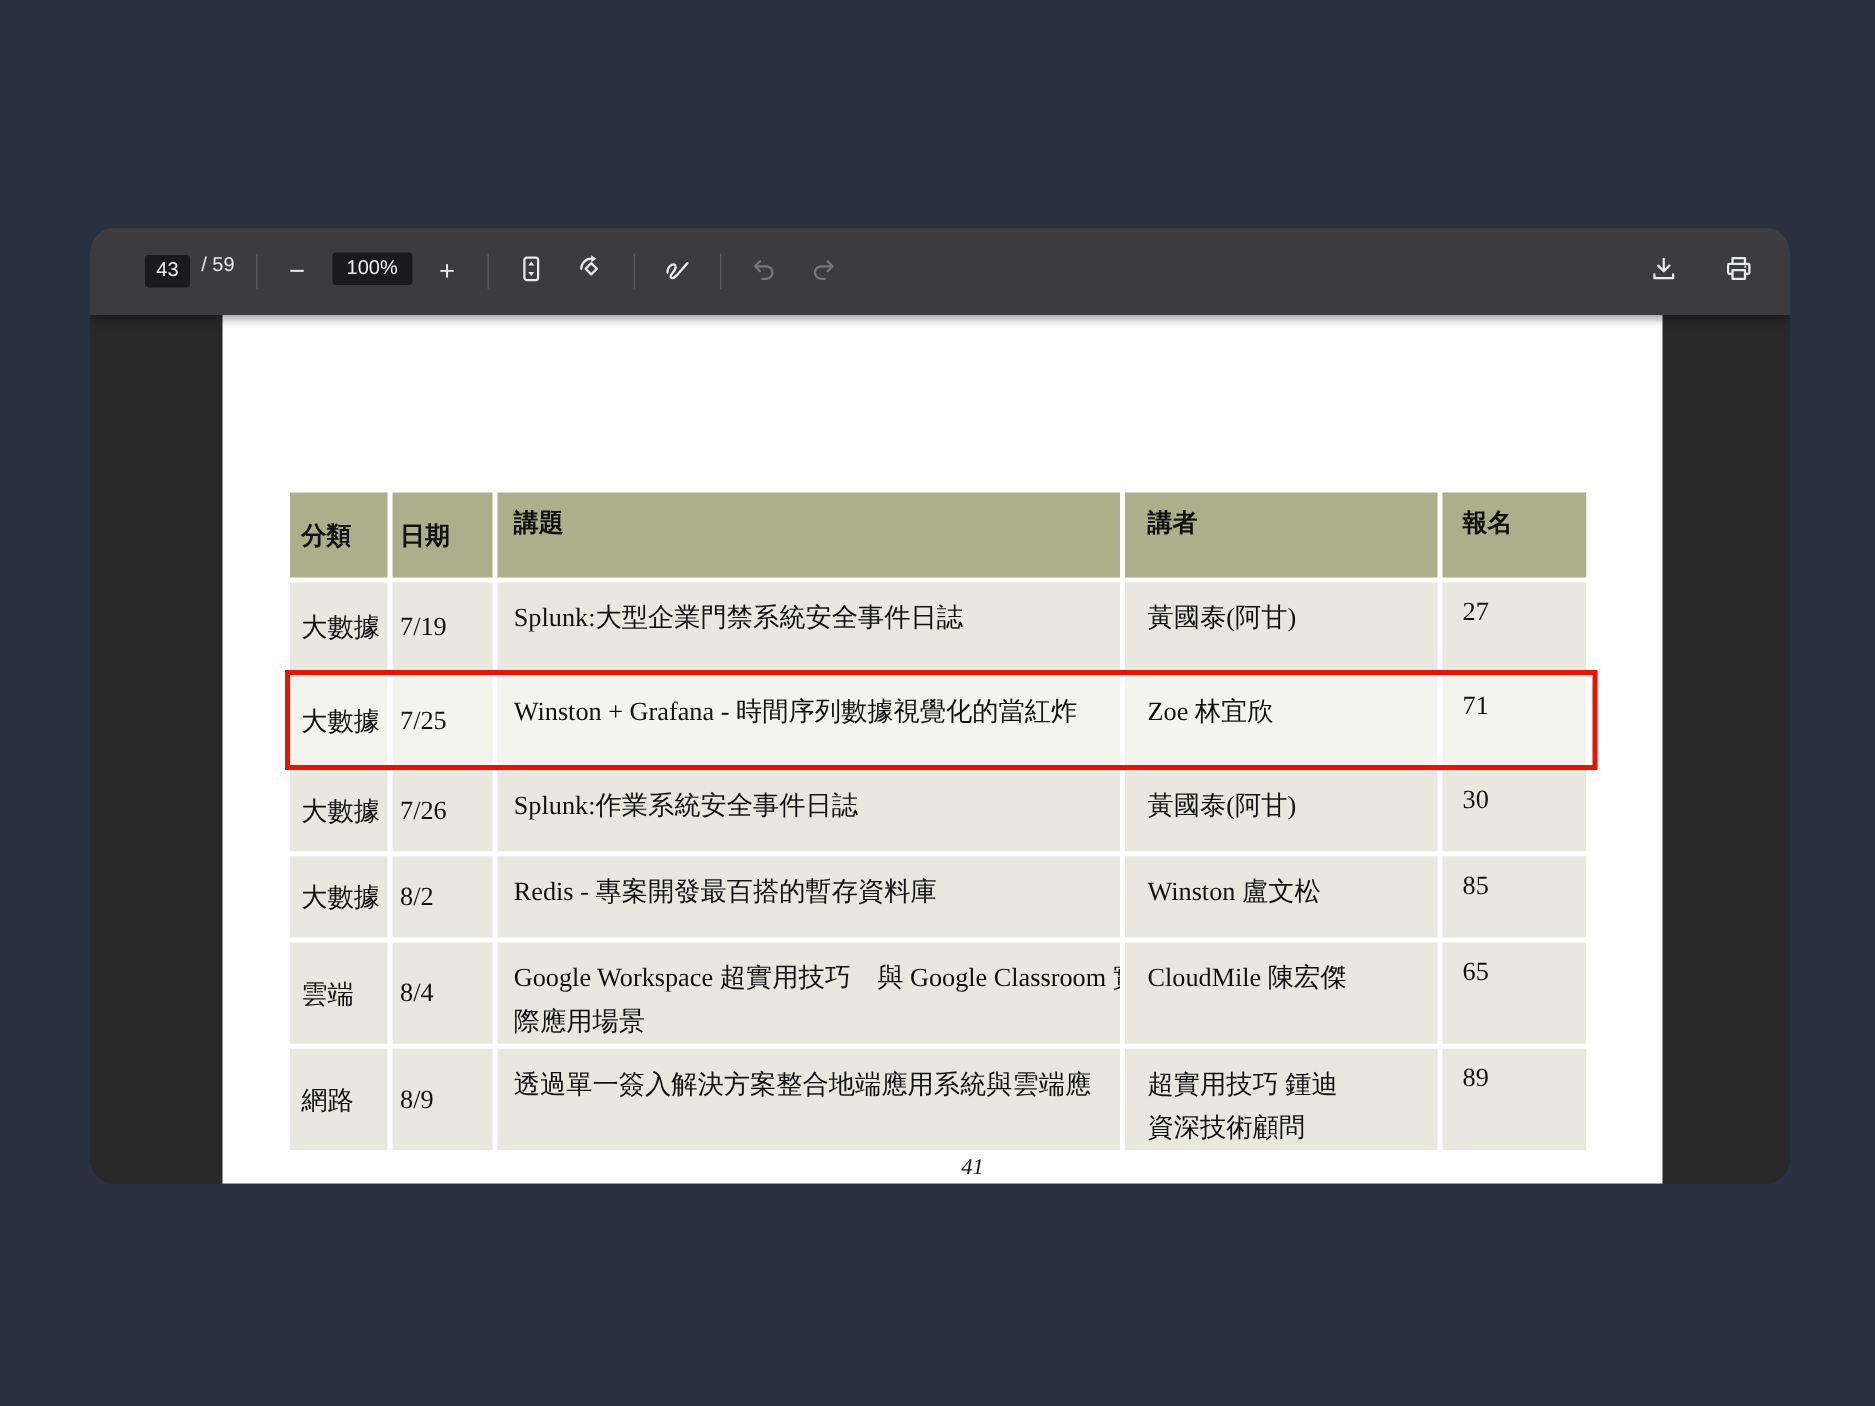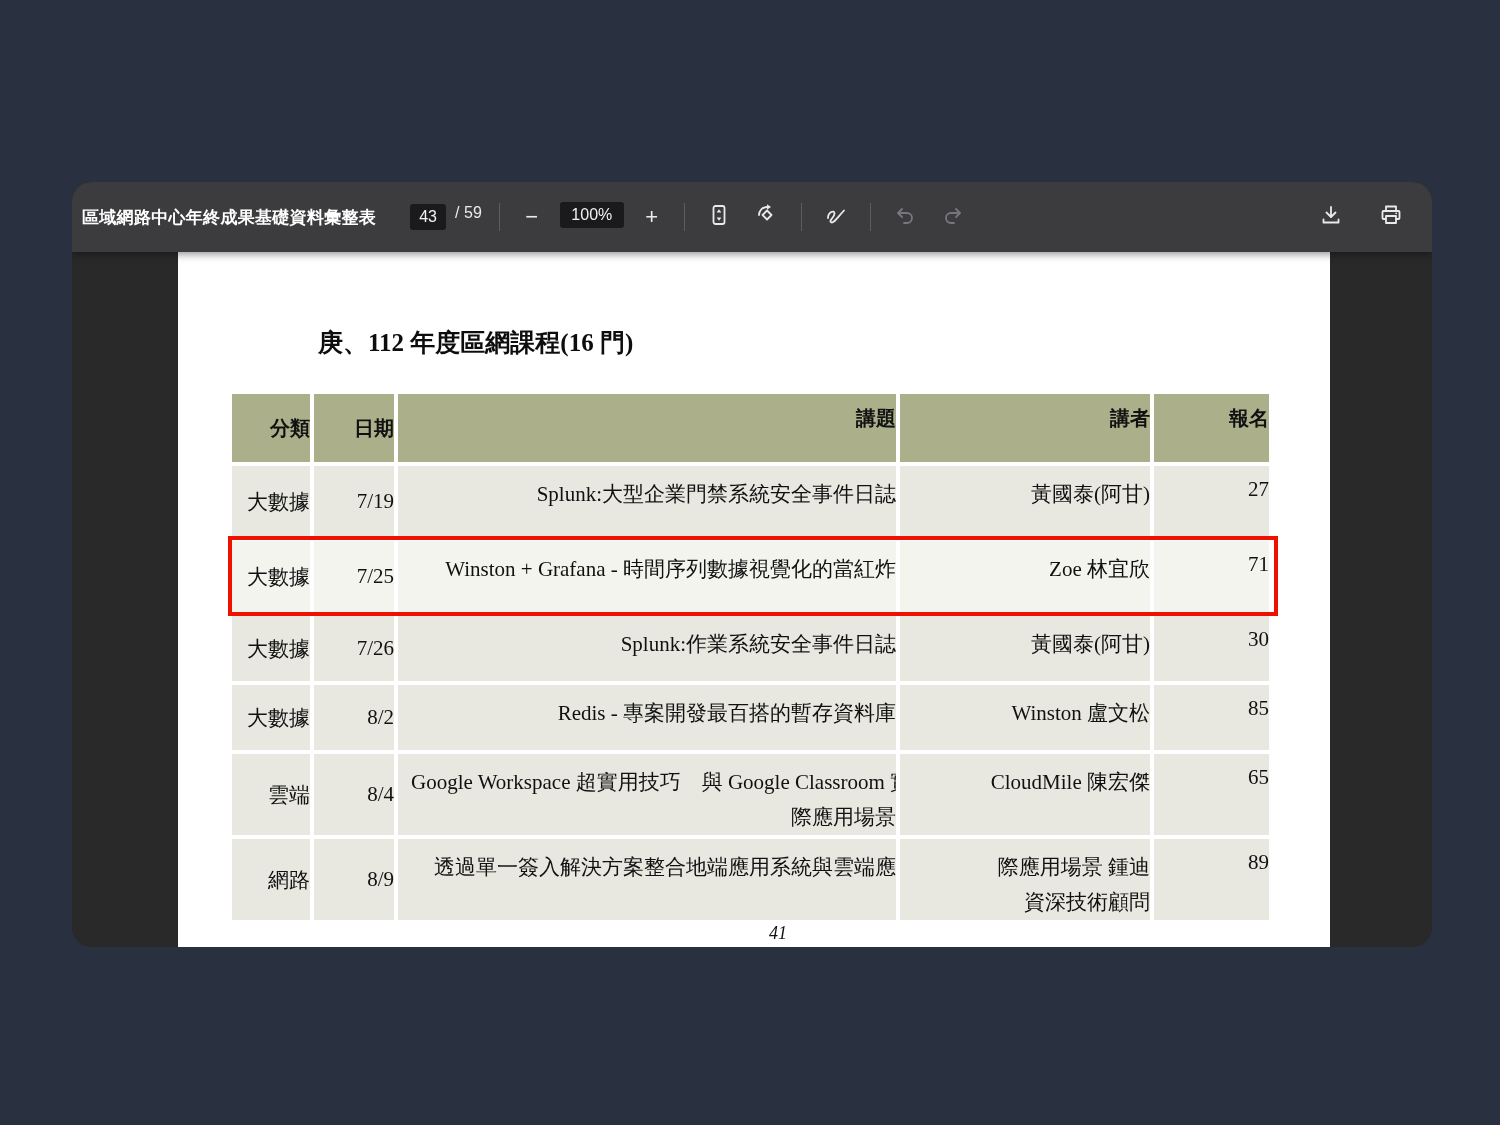--- a/index.html
+++ b/index.html
@@ -73,21 +73,21 @@
   }
 
   
   table.course {
     position:absolute; left:50px; top:138px;
     border-collapse:separate; border-spacing:4px;
     table-layout:fixed; width:1045px;
     font-family:"Liberation Serif","DejaVu Serif",serif;
     color:#111;
   }
-  td, th { background:#e8e8e0; font-size:21px; font-weight:400; text-align:right; overflow:hidden; }
+  td, th { background:#e8e8e0; font-size:21px; font-weight:400; text-align:left; overflow:hidden; }
   tr.header-row th { background:#abb08b; font-weight:700; font-size:20px; }
   th.mid, td.mid { vertical-align:middle; }
   th.topv, td.topv { vertical-align:top; padding-top:11px; }
   .c-cat  { padding-left:9px; }
   .c-date { padding-left:6px;margin-left:26px; }
   .c-topic{ padding-left:13px; }
   .c-spk  { padding-left:18px; }
   .c-cnt  { padding-left:16px;font-family:Liberation Serif, serif; }
   .cell-line { white-space:nowrap; overflow:hidden; line-height:35px; }
   tr.highlighted td { background:#f4f4ef; }
@@ -105,21 +105,20 @@
     font-family:"Liberation Serif","DejaVu Serif",serif;
     font-size:18px; color:#111;font-style:italic;
   }
 </style>
 </head>
 <body>
 
 <div class="window">
 
   <div class="toolbar">
-    <span class="doc-title">區域網路中心年終成果基礎資料彙整表</span>
 
     <div class="tb-group page-group">
       <div class="num-box">43</div>
       <span class="page-count">/ 59</span>
     </div>
 
     <div class="sep"></div>
 
     <div class="tb-group zoom-group">
       <div class="glyph-btn">−</div>
@@ -188,21 +187,20 @@
           <rect x="7" y="13" width="10" height="7" fill="#3c3c3f"></rect>
           <circle class="fill" cx="17.2" cy="10.3" r="0.9"></circle>
         </svg></span>
       </div>
     </div>
   </div>
 
   <div class="viewer">
     <div class="page">
 
-      <div class="doc-heading">庚、112 年度區網課程(16 門)</div>
 
       <table class="course">
         <colgroup>
             <col style="width:78px">
             <col style="width:80px">
             <col style="width:498px">
             <col style="width:250px">
             <col style="width:115px">
           </colgroup>
         <tbody>
@@ -269,21 +267,21 @@
               </td>
           <td class="topv c-cnt">65</td>
         </tr>
         <tr style="height:78px">
           <td class="mid c-cat">網路</td>
           <td class="mid c-date">8/9</td>
           <td class="topv c-topic">
                 <div class="cell-line">透過單一簽入解決方案整合地端應用系統與雲端應</div>
               </td>
           <td class="topv c-spk">
-                <div class="cell-line">際應用場景 鍾迪</div>
+                <div class="cell-line">超實用技巧 鍾迪</div>
                 <div class="cell-line">資深技術顧問</div>
               </td>
           <td class="topv c-cnt">89</td>
         </tr>
       </tbody>
         </table>
 
       <div class="highlight-box"></div>
 
       <div class="page-footer">41</div>

